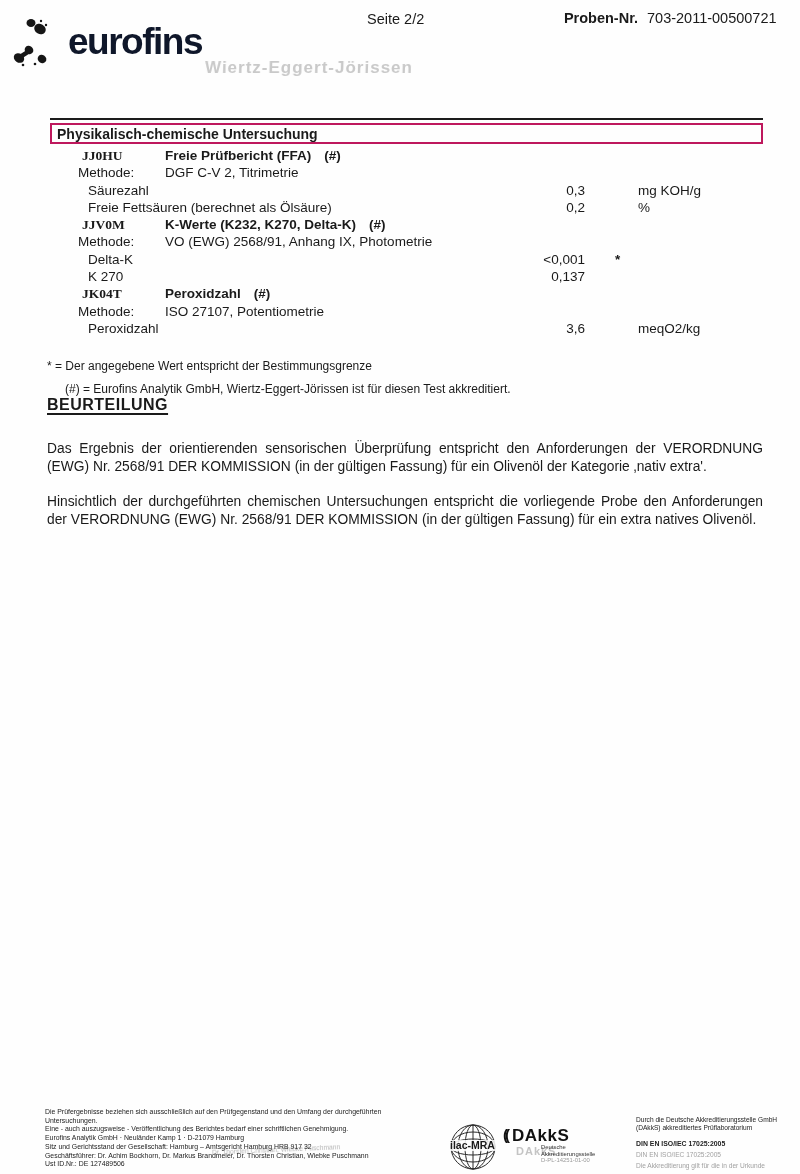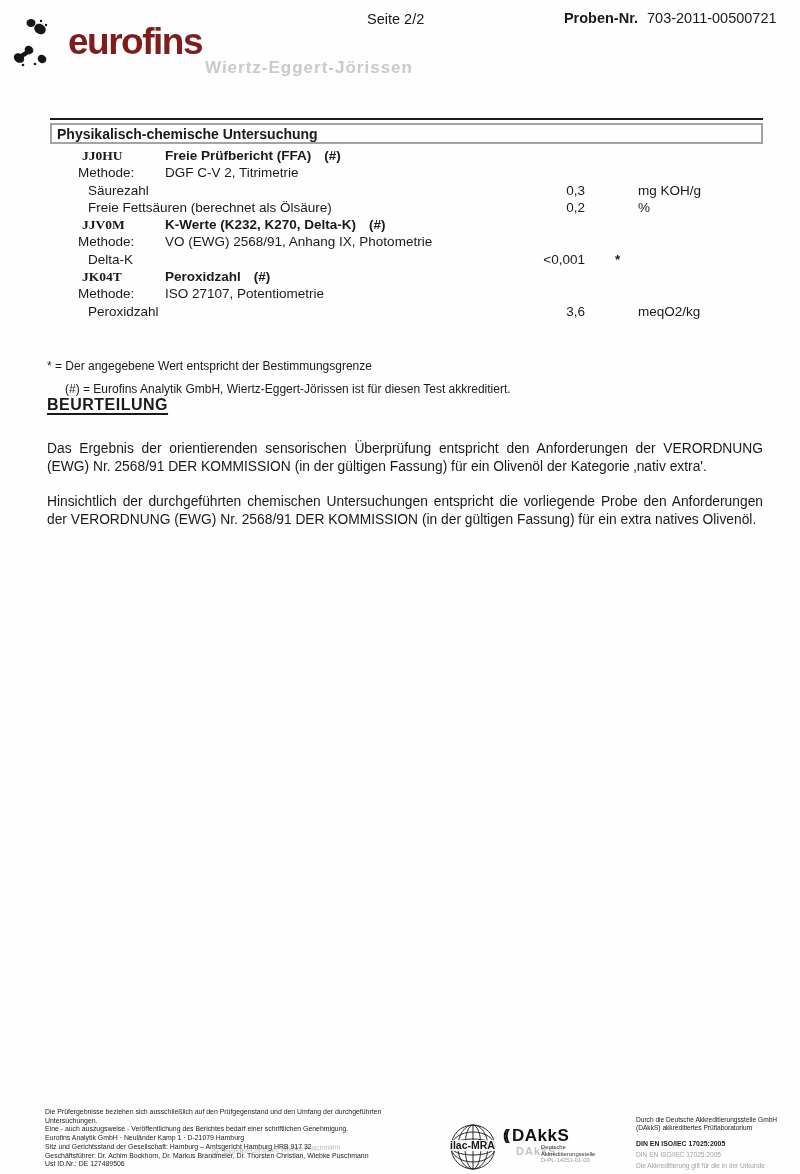--- a/index.html
+++ b/index.html
@@ -5,36 +5,36 @@
   * { margin:0; padding:0; box-sizing:border-box; }
   body { background:#e8e8e8; font-family:"Liberation Sans", sans-serif; }
   .page {
     position:relative; width:800px; height:1174px; margin:0 auto;
     background:#fefefe; color:#1a1a1a; overflow:hidden;
   }
 
   
   .logo { position:absolute; left:10px; top:14px; display:flex; align-items:center; }
   .logo-dots { width:52px; height:54px; }
-  .logo-word { font-size:37px; font-weight:bold; letter-spacing:-1.5px; color:#7f1d1d; margin-left:6px; margin-top:2px; }
+  .logo-word { font-size:37px; font-weight:bold; letter-spacing:-1.5px; color:#0f172a; margin-left:6px; margin-top:2px; }
   .page-label { position:absolute; left:367px; top:11px; font-size:14.5px; }
   .report-block { position:absolute; left:520px; top:8px; width:276px; }
   .report-row { display:flex; line-height:21px; font-size:14.5px; }
   .report-row .lbl { width:118px; text-align:right; font-weight:bold; flex:none; }
   .report-row .val { padding-left:9px; white-space:nowrap; }
   .watermark {
     position:absolute; left:205px; top:58px; font-size:17px; font-weight:bold;
     color:#c9c9c9; letter-spacing:1px; filter:blur(0.7px); transform:skewX(-2deg);
   }
 
   
   .results { position:absolute; left:50px; top:118px; width:713px; }
   .results-toprule { border-top:2px solid #1c1c1c; }
   .results-titlebox {
-    margin-top:3px; border:2px solid #a3a3a3; padding:0 5px; height:21px;
+    margin-top:3px; border:2px solid #be185d; padding:0 5px; height:21px;
     font-size:14px; font-weight:bold; line-height:19px;
   }
   .results-body { margin-top:3px; }
   .row { display:grid; grid-template-columns:445px 90px 45px 1fr; font-size:13.5px; line-height:17.3px; }
   .labelcell { display:flex; }
   .code { padding-left:32px; width:115px; font-weight:bold; flex:none;font-family:Liberation Serif, serif; }
   .tname { font-weight:bold; }
   .tmark { font-weight:bold; margin-left:13px; }
   .mlabel { padding-left:28px; width:115px; flex:none; }
   .plabel { padding-left:38px; }
@@ -175,20 +175,28 @@
       <div class="row">
         <div class="labelcell">
             <span class="plabel">Delta-K</span>
           </div>
         <div class="vcell">&lt;0,001</div>
         <div class="fcell">*</div>
         <div class="ucell"></div>
       </div>
       <div class="row">
         <div class="labelcell">
+            <span class="plabel">K 270</span>
+          </div>
+        <div class="vcell">0,137</div>
+        <div class="fcell"></div>
+        <div class="ucell"></div>
+      </div>
+      <div class="row">
+        <div class="labelcell">
             <span class="code">JK04T</span>
             <span class="tname">Peroxidzahl</span>
             <span class="tmark">(#)</span>
           </div>
         <div class="vcell"></div>
           <div class="fcell"></div>
           <div class="ucell"></div>
       </div>
       <div class="row">
         <div class="labelcell">

